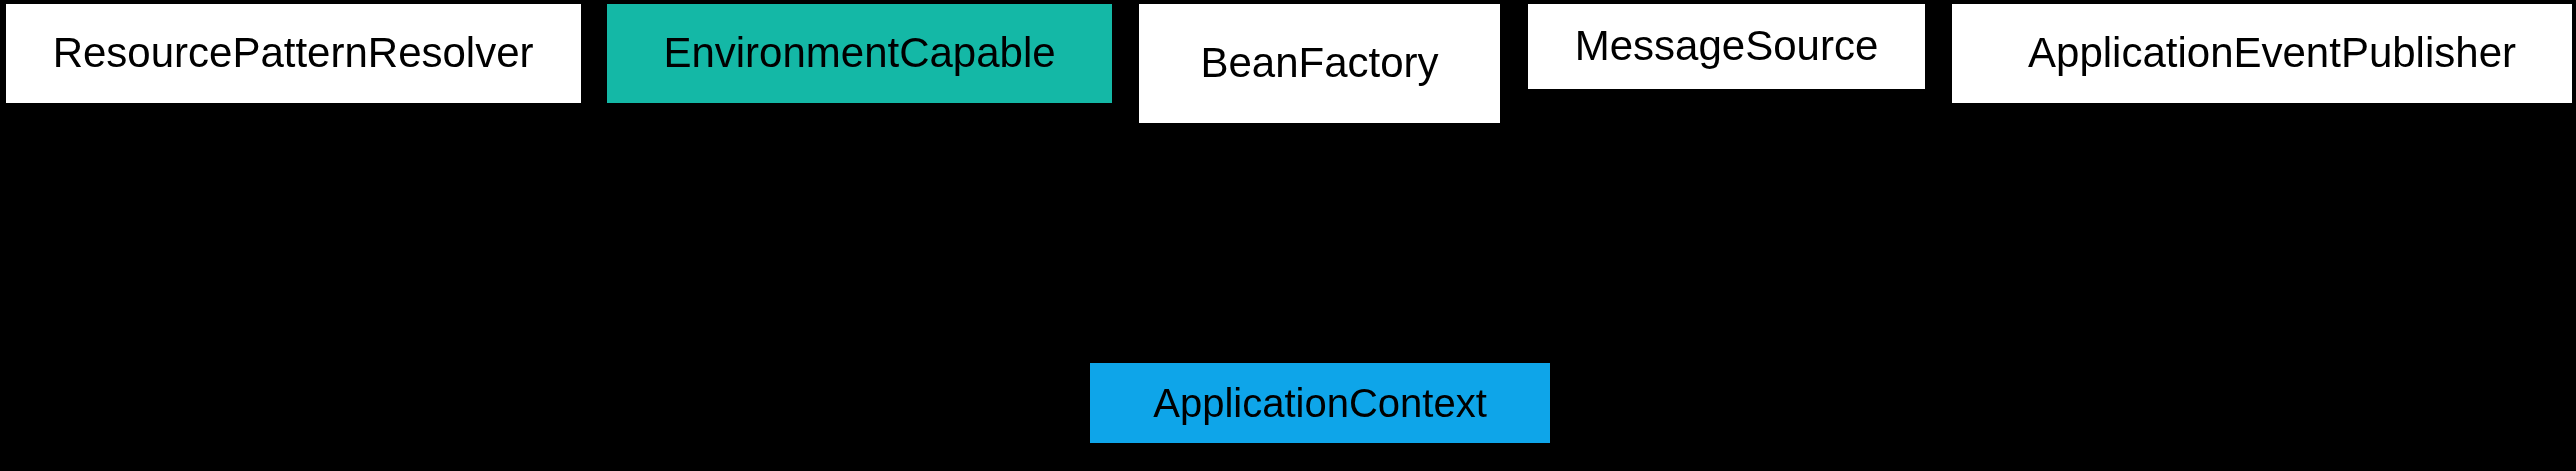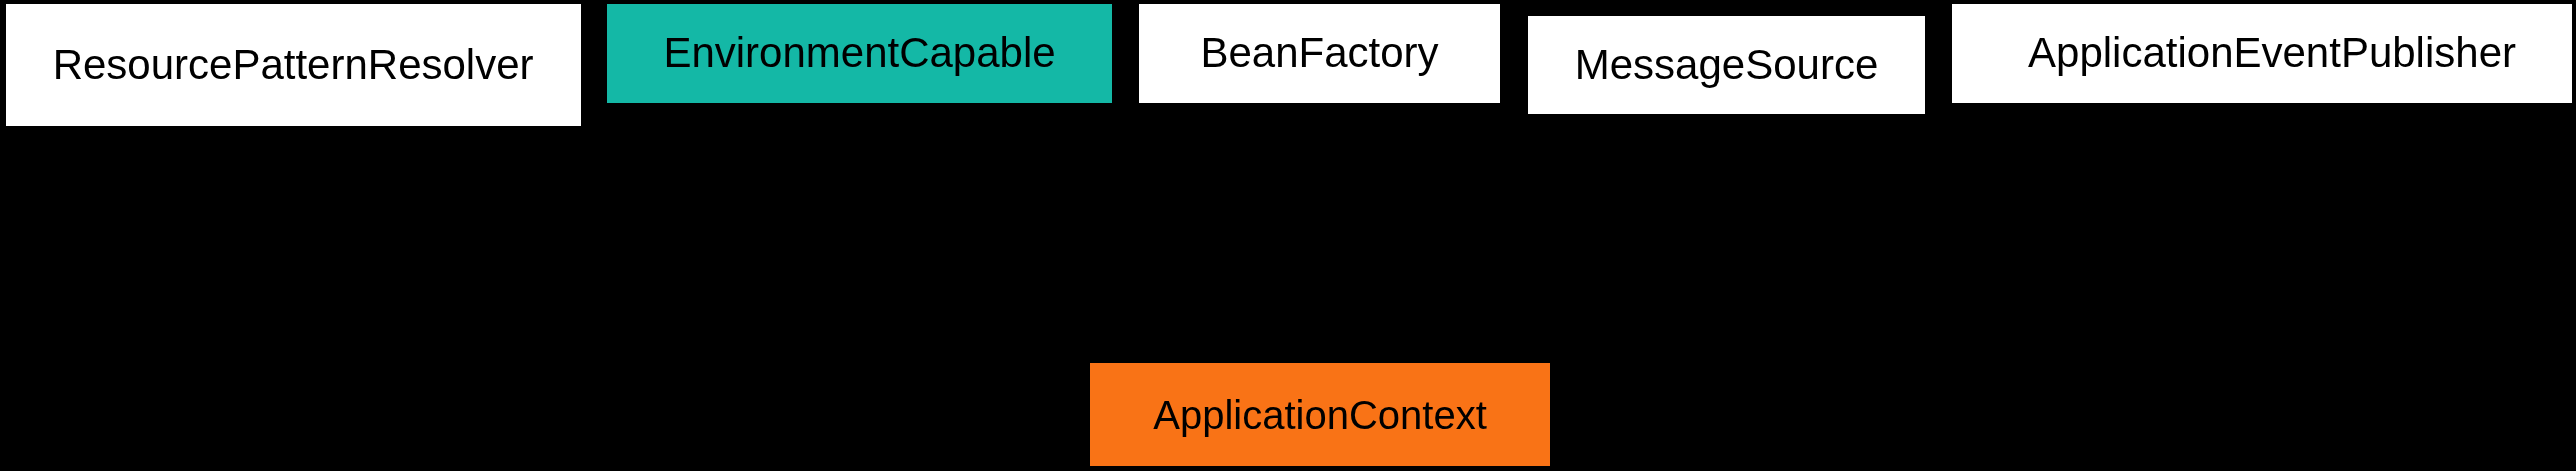--- a/index.html
+++ b/index.html
@@ -66,38 +66,38 @@
         <polygon points="1232,147 1210,183 1254,183" fill="#000000" stroke="#000000" stroke-width="4"></polygon>
         <path d="M 1894 520 L 1894 450 L 1893 450 L 1893 181" fill="none" stroke="#000000" stroke-width="5"></path>
         <polygon points="1893,147 1871,183 1915,183" fill="#000000" stroke="#000000" stroke-width="4"></polygon>
         <path d="M 1894 520 L 1894 450 L 2477 450 L 2477 181" fill="none" stroke="#000000" stroke-width="5"></path>
         <polygon points="2477,147 2455,183 2499,183" fill="#000000" stroke="#000000" stroke-width="4"></polygon>
         <path d="M 1894 520 L 1894 450 L 3245 450 L 3245 181" fill="none" stroke="#000000" stroke-width="5"></path>
         <polygon points="3245,147 3223,183 3267,183" fill="#000000" stroke="#000000" stroke-width="4"></polygon>
       </g>
   </svg>
 
-  <div class="uml-node tier-interface" style="left: 5.6px; top: 3.5px; width: 575px; height: 122px; background: rgb(255, 255, 255);">
+  <div class="uml-node tier-interface" style="left: 5.6px; top: 3.5px; width: 575px; height: 99px; background: rgb(255, 255, 255);">
     <span class="uml-node-label" style="color: rgb(0, 0, 0);">ResourcePatternResolver</span>
   </div>
 
   <div class="uml-node tier-interface" style="left: 607px; top: 3.5px; width: 505px; height: 99px; background: #14b8a6;">
     <span class="uml-node-label" style="color: rgb(0, 0, 0);">EnvironmentCapable</span>
   </div>
 
-  <div class="uml-node tier-interface" style="left: 1139px; top: 3.5px; width: 361px; height: 99px; background: rgb(255, 255, 255);">
+  <div class="uml-node tier-interface" style="left: 1139px; top: 3.5px; width: 361px; height: 119px; background: rgb(255, 255, 255);">
     <span class="uml-node-label" style="color: rgb(0, 0, 0);">BeanFactory</span>
   </div>
 
-  <div class="uml-node tier-interface" style="left: 1528px; top: 3.5px; width: 397px; height: 98px; background: rgb(255, 255, 255); margin-top: 12px;">
+  <div class="uml-node tier-interface" style="left: 1528px; top: 3.5px; width: 397px; height: 85px; background: rgb(255, 255, 255);">
     <span class="uml-node-label" style="color: rgb(0, 0, 0);">MessageSource</span>
   </div>
 
   <div class="uml-node tier-interface" style="left: 1952px; top: 3.5px; width: 620px; height: 99px; background: rgb(255, 255, 255); padding-left: 20px;">
     <span class="uml-node-label" style="color: rgb(0, 0, 0);">ApplicationEventPublisher</span>
   </div>
 
-  <div class="uml-node tier-context" style="left: 1090px; top: 363px; width: 460px; height: 103px; background: #f97316;">
+  <div class="uml-node tier-context" style="left: 1090px; top: 363px; width: 460px; height: 80px; background: #0ea5e9;">
     <span class="uml-node-label" style="color: rgb(0, 0, 0);">ApplicationContext</span>
   </div>
 
 </div>
 
 
 </body></html>

